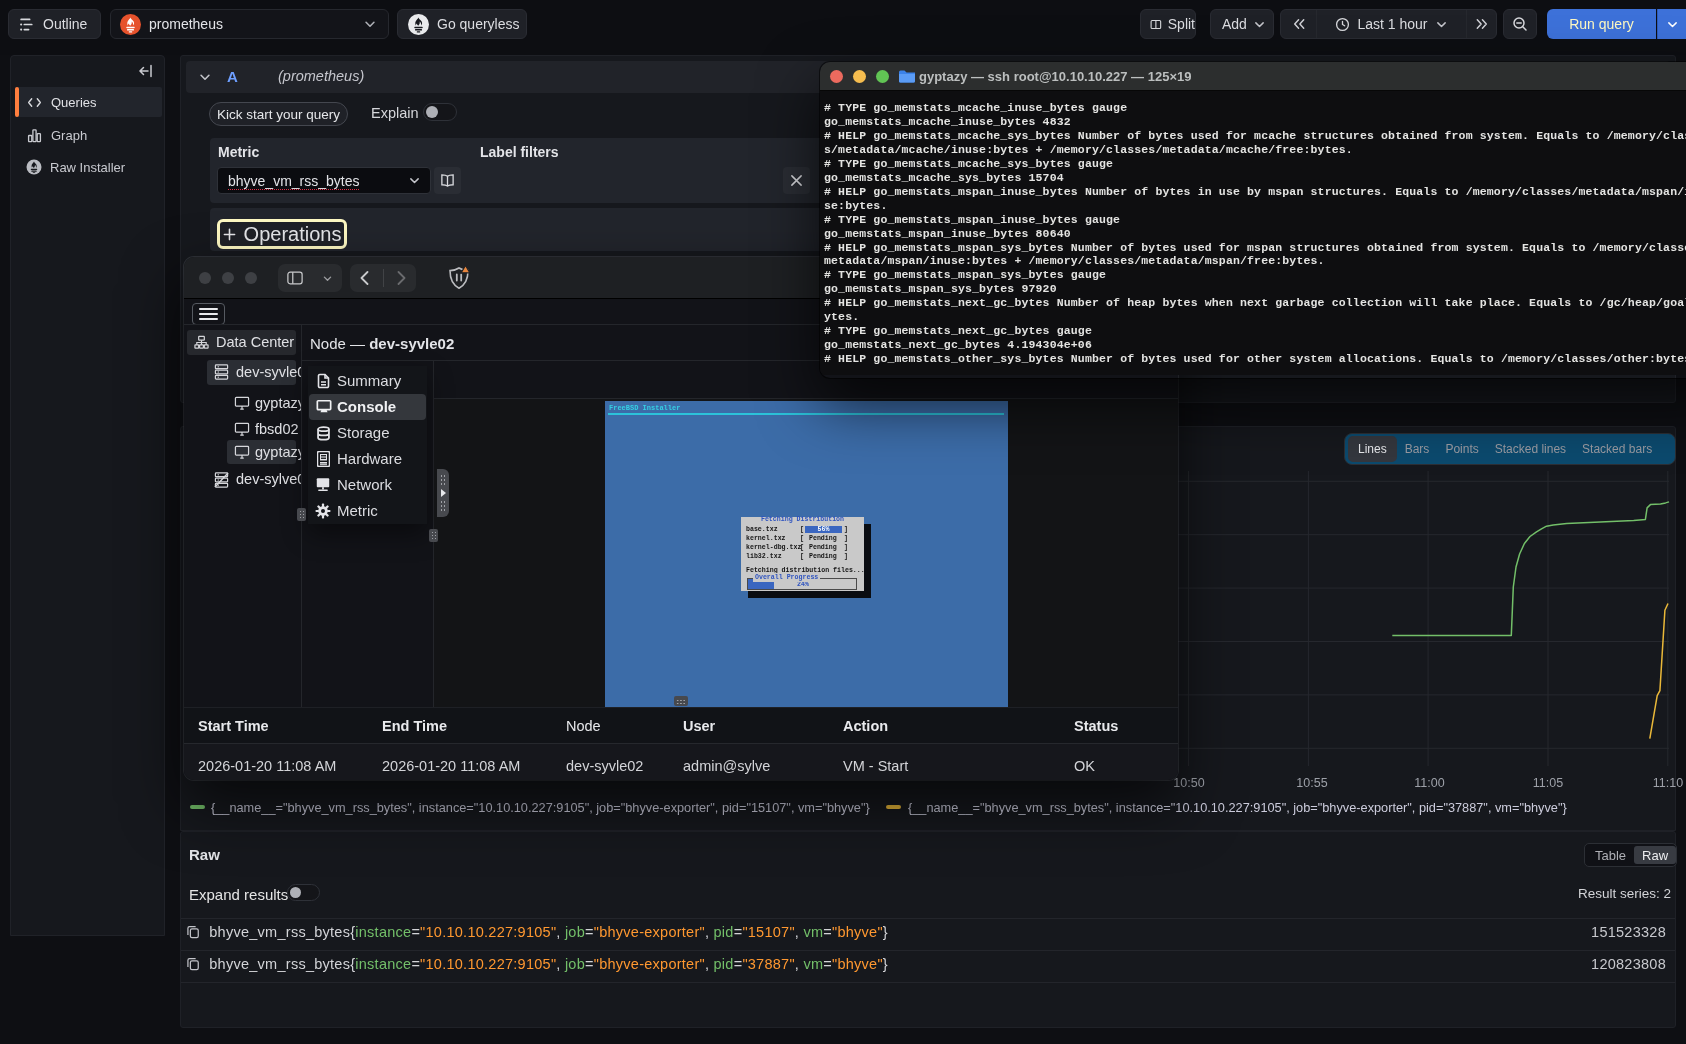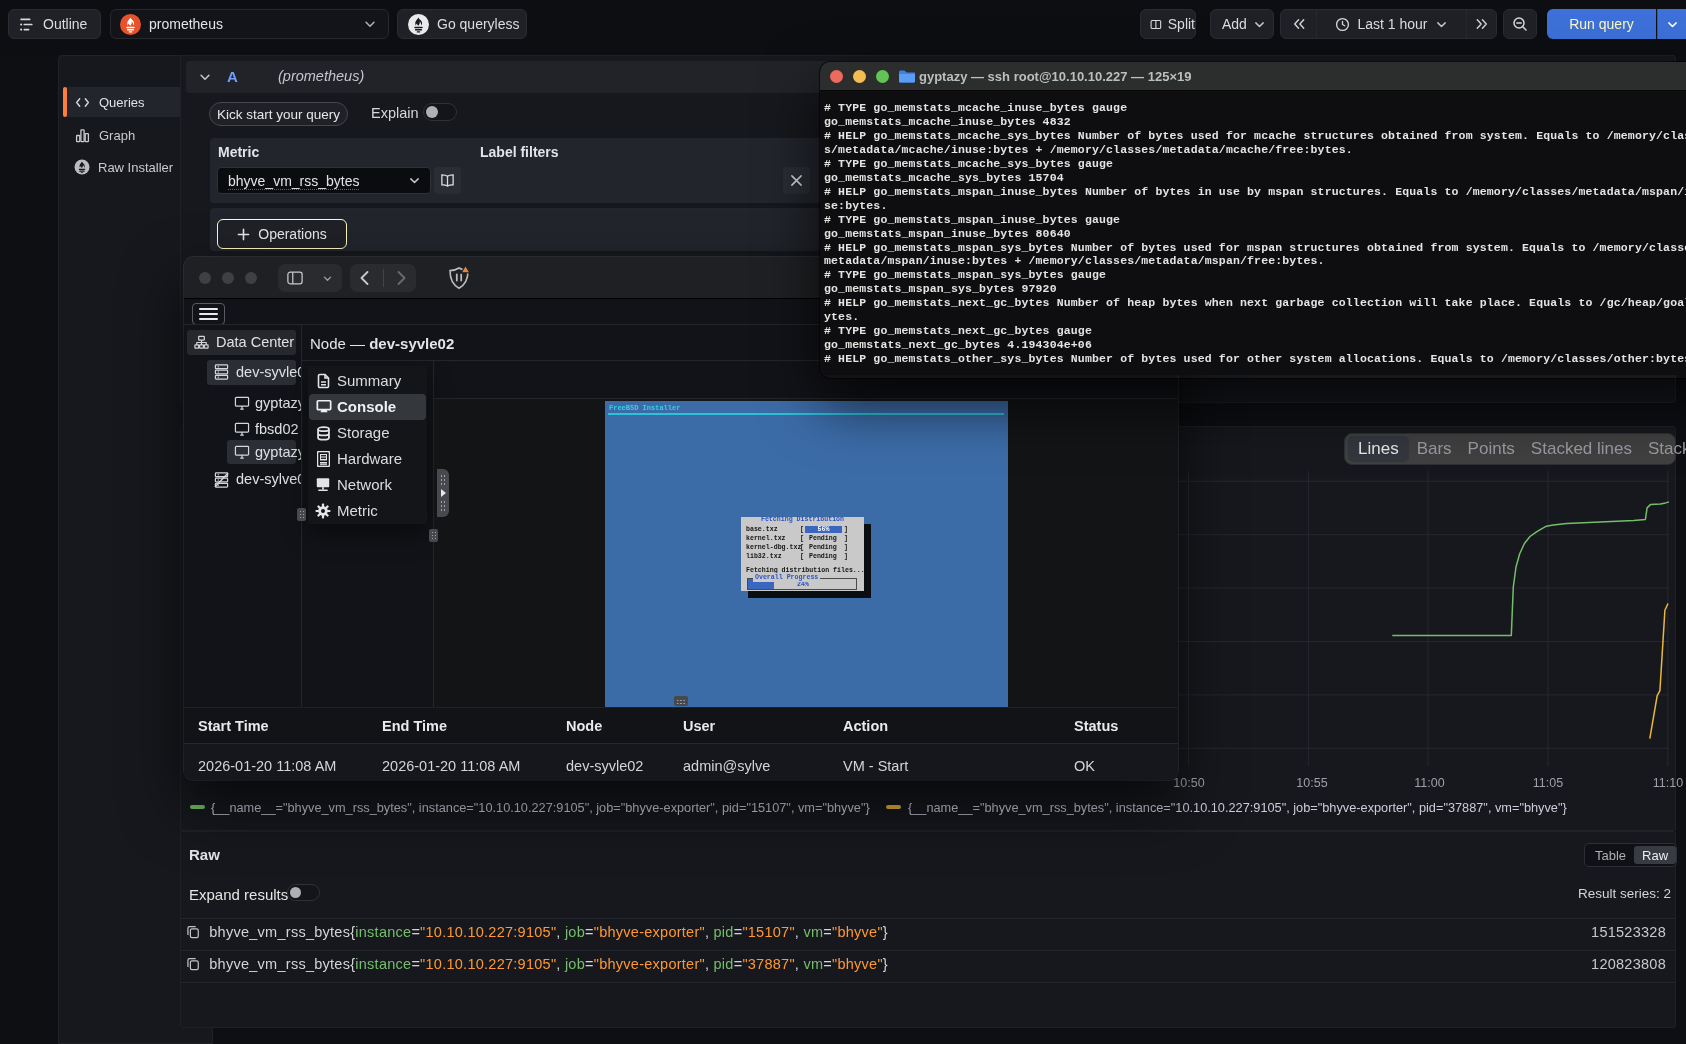--- a/index.html
+++ b/index.html
@@ -6,21 +6,21 @@
   html,body { width:1686px; height:1044px; overflow:hidden; background:#0e0f13; }
   body { font-family:"Liberation Sans", sans-serif; position:relative; color:#d8d9dd; }
   .abs { position:absolute; }
 
   
   #topbar { position:absolute; left:0; top:0; width:1686px; height:55px; background:#0d0e12; }
   .tbtn { position:absolute; top:9px; height:30px; background:#1f2127; border:1px solid #2a2c33; border-radius:6px;
           display:flex; align-items:center; font-size:14px; font-weight:500; color:#dcdde1; }
 
   
-  #sidebar { position:absolute; left:10px; top:55px; width:155px; height:989px; background:#16181d; border:1px solid #202228; border-radius:4px 4px 0 0;margin-left:48px; }
+  #sidebar { position:absolute; left:10px; top:55px; width:155px; height:881px; background:#16181d; border:1px solid #202228; border-radius:4px 4px 0 0; }
   .navitem { position:absolute; left:4px; width:147px; height:28px; display:flex; align-items:center; font-size:13px; color:#c9cad0; }
 
   
   .panel { position:absolute; background:#16181d; border:1px solid #1f2127; border-radius:3px; }
 
   
   #browser { position:absolute; left:184px; top:257px; width:994px; height:523px; background:#101216; border-radius:10px;
              box-shadow:0 25px 60px rgba(0,0,0,0.65), 0 0 0 1px rgba(110,115,125,0.28); z-index:10; overflow:hidden; }
 
   
@@ -190,31 +190,31 @@
     <span class="abs" style="left:270px; top:6px; font-size:14px; font-weight:600; color:#e3e4e8;">Label filters</span>
     <div class="abs" style="left:573px; top:29px; width:27px; height:27px; background:#2a2d34; border-radius:4px; display:flex; align-items:center; justify-content:center;">
       <svg width="13" height="13" viewBox="0 0 14 14" fill="none" stroke="#d8d9dd" stroke-width="1.6" stroke-linecap="round">
           <path d="M2 2l10 10M12 2L2 12"></path>
         </svg>
     </div>
   </div>
 
   <div class="abs" style="left:29px; top:152px; width:1437px; height:43px; background:#22252c; border-radius:4px;"></div>
 
-  <div class="abs" style="left:36px; top:163px; width:130px; height:30px; border:1px solid #fef9c3; border-radius:6px; background:#1f2127; display:flex; align-items:center; justify-content:center; font-size:14px; font-weight:500; color:#e6e7ea;">
+  <div class="abs" style="left:36px; top:163px; width:130px; height:30px; border:3px solid #fef9c3; border-radius:6px; background:#1f2127; display:flex; align-items:center; justify-content:center; font-size:20px; font-weight:500; color:#e6e7ea;">
     <svg width="13" height="13" viewBox="0 0 14 14" fill="none" stroke="#e6e7ea" stroke-width="1.7" stroke-linecap="round" style="margin-right:8px;">
         <path d="M7 1.5v11M1.5 7h11"></path>
       </svg>
     Operations
   </div>
 </div>
 
 <div id="graphpanel" class="panel" style="left:180px; top:426px; width:1496px; height:405px; border-radius:3px 3px 0 0;">
 
-  <div class="abs" style="left:1163px; top:6px; width:332px; height:32px; border:1px solid #2c2f35; border-radius:8px; background:#404040; display:flex; align-items:center; padding:3px; font-size:17px; color:#9a9ba2; white-space:nowrap;">
+  <div class="abs" style="left:1163px; top:6px; width:332px; height:32px; border:1px solid #2c2f35; border-radius:8px; background:#0c4a6e; display:flex; align-items:center; padding:3px; font-size:12px; color:#9a9ba2; white-space:nowrap;">
     <div style="background:#34373e; border-radius:5px; height:26px; display:flex; align-items:center; padding:0 10px; color:#e8e9ec; font-weight:500;">Lines</div>
     <div style="padding:0 8px;">Bars</div>
     <div style="padding:0 8px;">Points</div>
     <div style="padding:0 8px;">Stacked lines</div>
     <div style="padding:0 8px;">Stacked bars</div>
   </div>
 
   <svg class="abs" style="left:0; top:0; overflow:visible;" width="1496" height="370" viewBox="0 0 1496 370">
     <g stroke="#26282e" stroke-width="1">
       <line x1="1007.6" y1="44" x2="1007.6" y2="339"></line>
@@ -475,21 +475,21 @@
     <div class="abs" style="left:245px; top:230px; width:9px; height:13px; background:#47494e; border-radius:2px;">
       <div style="position:absolute; left:1.5px; top:2px; width:6px; height:9px; background-image:radial-gradient(circle, #9fa1a6 0.8px, transparent 0.8px); background-size:3px 3px;"></div>
     </div>
     <div class="abs" style="left:490px; top:397px; width:14px; height:10px; background:#47494e; border-radius:2px;">
       <div style="position:absolute; left:2px; top:2.5px; width:10px; height:5px; background-image:radial-gradient(circle, #9fa1a6 0.8px, transparent 0.8px); background-size:3.3px 3px;"></div>
     </div>
 
     <div class="abs" style="left:0; top:408px; width:994px; height:37px; background:#111317; border-top:1px solid #1e2025; border-bottom:1px solid #26282d;">
       <span class="abs" style="left:14px; top:10px; font-size:14.5px; font-weight:700; color:#e8e9ec;">Start Time</span>
       <span class="abs" style="left:198px; top:10px; font-size:14.5px; font-weight:700; color:#e8e9ec;">End Time</span>
-      <span class="abs" style="left:382px; top:10px; font-size:14.5px; font-weight:700; color:#e8e9ec;">Node</span>
+      <span class="abs" style="left:382px; top:10px; font-size:14.5px; font-weight:400; color:#e8e9ec;">Node</span>
       <span class="abs" style="left:499px; top:10px; font-size:14.5px; font-weight:700; color:#e8e9ec;">User</span>
       <span class="abs" style="left:659px; top:10px; font-size:14.5px; font-weight:700; color:#e8e9ec;">Action</span>
       <span class="abs" style="left:890px; top:10px; font-size:14.5px; font-weight:700; color:#e8e9ec;">Status</span>
     </div>
     <div class="abs" style="left:0; top:445px; width:994px; height:36px; background:#16171c;">
       <span class="abs" style="left:14px; top:14px; font-size:14.5px; color:#d3d4d8;">2026-01-20 11:08 AM</span>
       <span class="abs" style="left:198px; top:14px; font-size:14.5px; color:#d3d4d8;">2026-01-20 11:08 AM</span>
       <span class="abs" style="left:382px; top:14px; font-size:14.5px; color:#d3d4d8;">dev-syvle02</span>
       <span class="abs" style="left:499px; top:14px; font-size:14.5px; color:#d3d4d8;">admin@sylve</span>
       <span class="abs" style="left:659px; top:14px; font-size:14.5px; color:#d3d4d8;">VM - Start</span>

